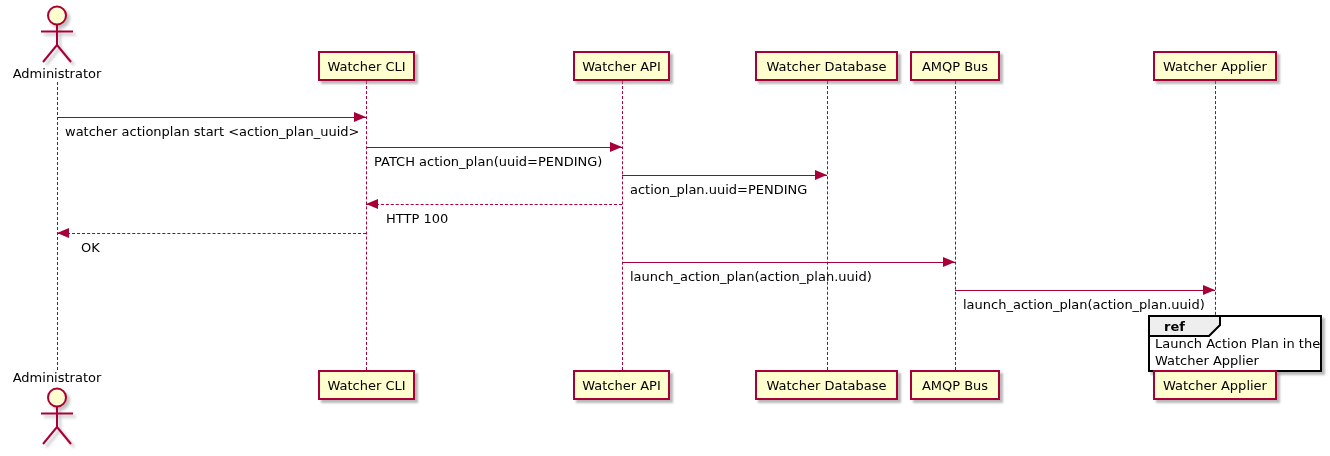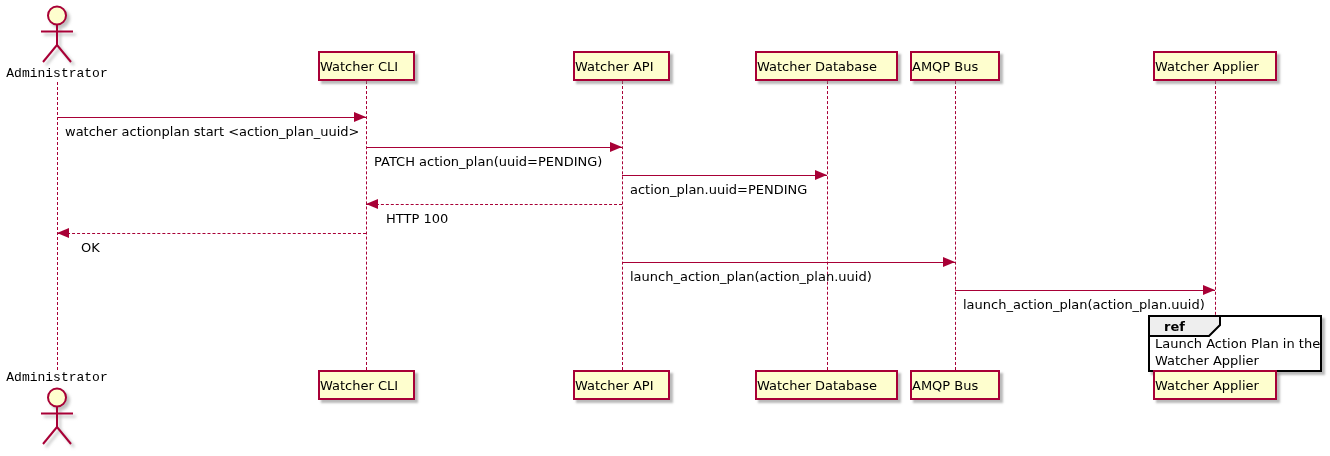--- a/index.html
+++ b/index.html
@@ -7,26 +7,26 @@
     position:relative;width:1330px;height:456px;
     background:var(--c-bg,#fff);
     font-family:"DejaVu Sans", sans-serif;
     font-size:13px;color:var(--c-text,#000);
     overflow:hidden;
   }
   .pbox{
     position:absolute;height:30px;box-sizing:border-box;
     background:var(--c-fill,#FEFECE);
     border:2px solid var(--c-border,#A80036);
-    display:flex;align-items:center;justify-content:flex-start;
+    display:flex;align-items:center;justify-content:center;
     box-shadow:3px 3px 2px rgba(130,130,130,0.55);
     white-space:nowrap;
   }
   .lifeline{position:absolute;width:0;border-left:1px dashed var(--c-border,#A80036);}
-  .actor-label{position:absolute;transform:translateX(-50%);white-space:nowrap;line-height:14px;font-family:Liberation Mono, monospace;}
+  .actor-label{position:absolute;transform:translateX(-50%);white-space:nowrap;line-height:14px;}
   .actor-svg{position:absolute;filter:drop-shadow(3px 3px 1.5px rgba(130,130,130,0.5));}
   .msg-label{position:absolute;white-space:nowrap;height:16px;line-height:16px;margin-top:26px;}
   .msg-line{position:absolute;height:0;border-top:1px solid var(--c-arrow,#A80036);}
   .msg-line.dashed{border-top-style:dashed;}
   .head{position:absolute;width:0;height:0;border-top:5px solid transparent;border-bottom:5px solid transparent;}
   .head.right{border-left:12px solid var(--c-arrow,#A80036);}
   .head.left{border-right:12px solid var(--c-arrow,#A80036);}
   .ref-box{
     position:absolute;box-sizing:border-box;background:#ffffff;
     border:2px solid var(--c-ref-border,#000);

